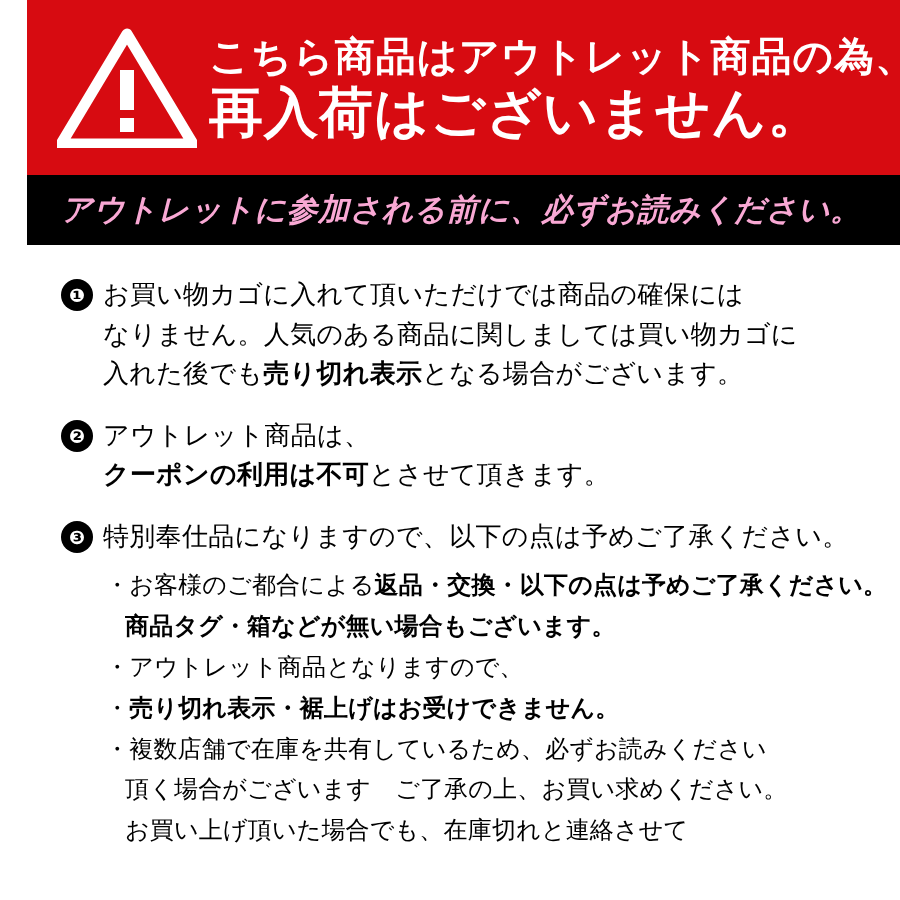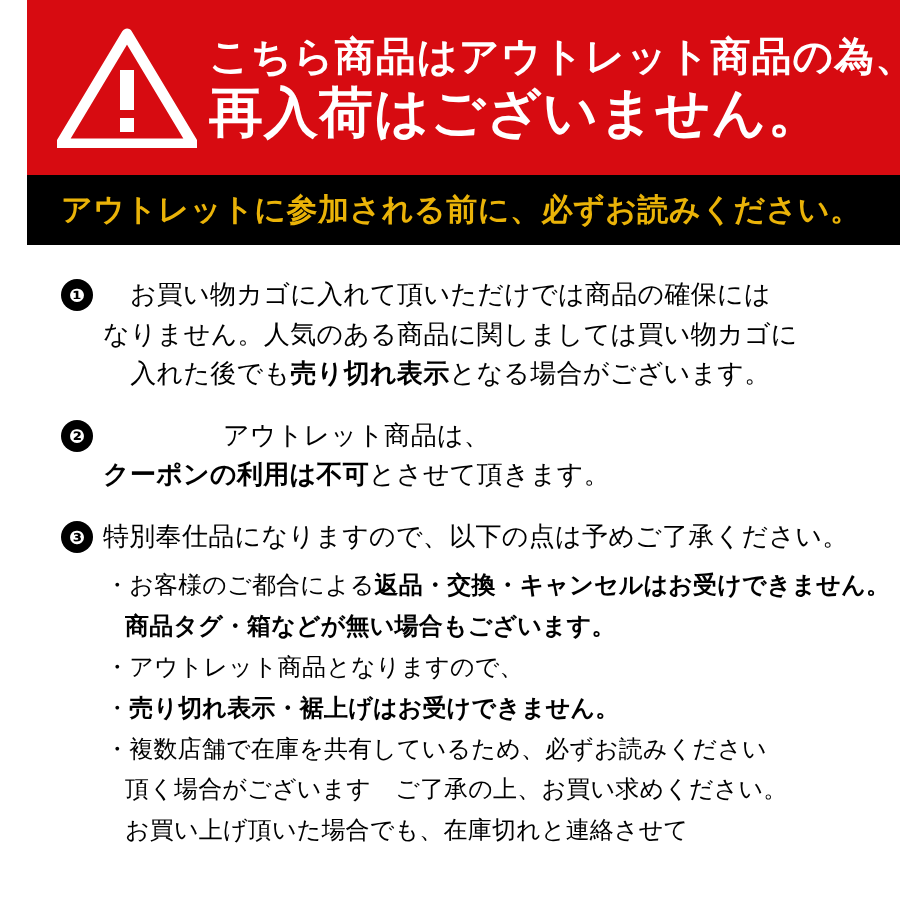--- a/index.html
+++ b/index.html
@@ -61,25 +61,26 @@
   
   .subbanner {
     background: #000000;
     height: 70px;
     display: flex;
     align-items: center;
     padding-left: 34px;
     box-sizing: border-box;
   }
   .subbanner-text {
-    color: #eab308;
+    color: #f9a8d4;
     font-size: 31px;
     font-weight: bold;
     letter-spacing: 0.5px;
     white-space: nowrap;
+    font-style: italic;
   }
 
   
   .content {
     padding: 30px 30px 0 34px;
     box-sizing: border-box;
   }
   .item {
     display: flex;
     align-items: flex-start;
@@ -98,21 +99,20 @@
     align-items: center;
     justify-content: center;
     margin-right: 10px;
     margin-top: 4px;
   }
   .item-body {
     font-size: 26px;
     line-height: 1.52;
     color: #000000;
     letter-spacing: 0.3px;
-    text-align: center;
   }
   .red {
     color: #000000;
     font-weight: bold;
   }
   .bullets {
     margin: 2px 0 0 44px;
     font-size: 24px;
     line-height: 1.62;
     color: #000000;
@@ -177,21 +177,21 @@
 
     <div class="item item3">
       <div class="num">❸</div>
       <div class="item-body">
         <div>特別奉仕品になりますので、以下の点は予めご了承ください。</div>
       </div>
     </div>
 
     <div class="bullets">
       <div class="bullet">
-        <span>・お客様のご都合による</span><span class="red">返品・交換・キャンセルはお受けできません。</span>
+        <span>・お客様のご都合による</span><span class="red">返品・交換・以下の点は予めご了承ください。</span>
       </div>
       <div class="bullet">
         <span class="indent red">商品タグ・箱などが無い場合もございます。</span>
       </div>
       <div class="bullet">
         <span>・アウトレット商品となりますので、</span>
       </div>
       <div class="bullet">
         <span>・</span><span class="red">売り切れ表示・裾上げはお受けできません。</span>
       </div>

